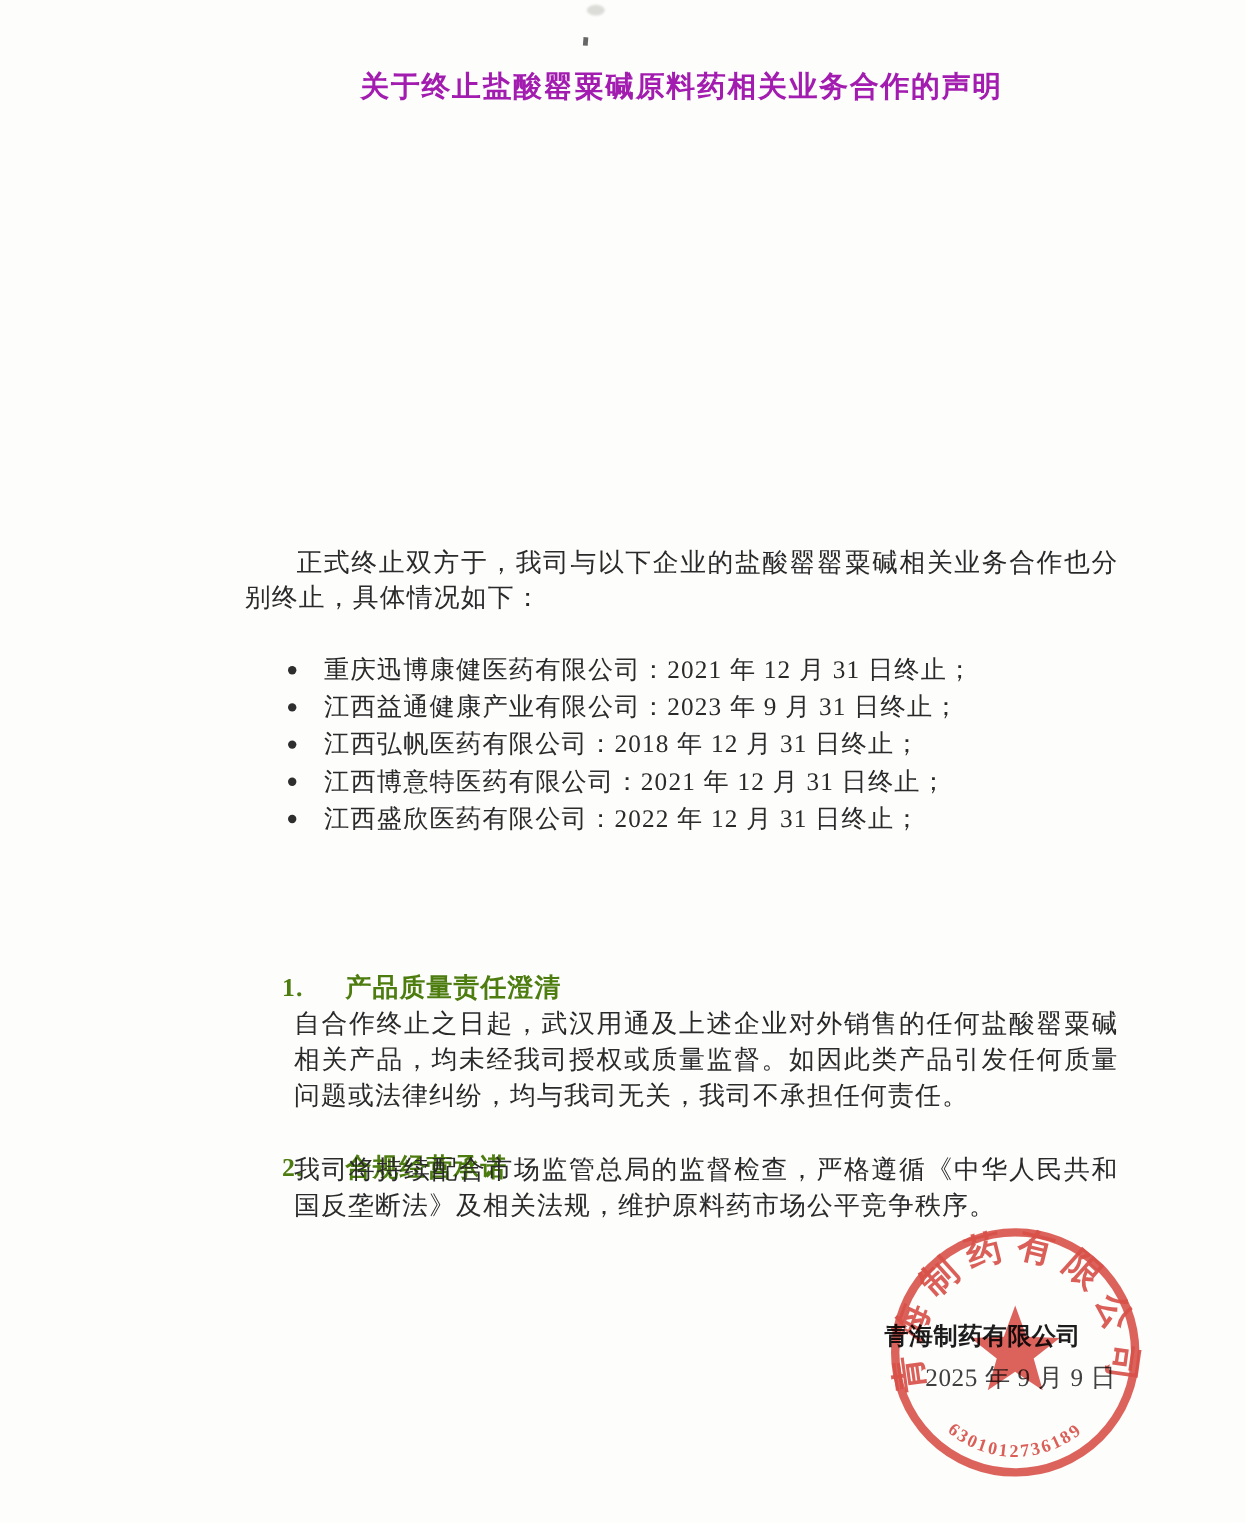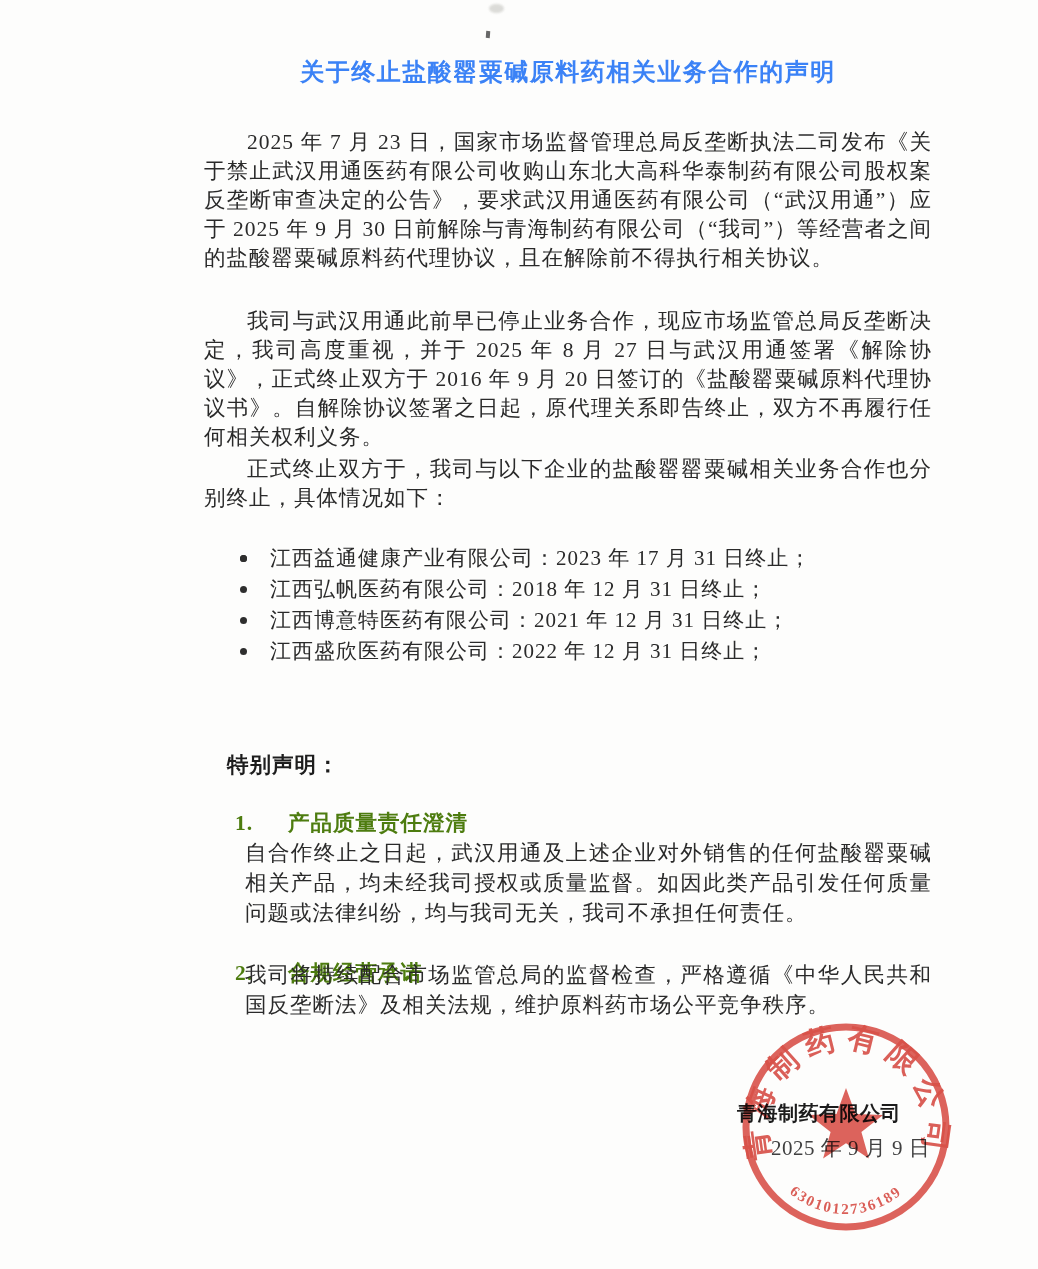--- a/index.html
+++ b/index.html
@@ -9,21 +9,21 @@
     font-family:"Liberation Serif","DejaVu Serif",serif;
   }
   .page{
     position:relative;width:1038px;height:1269px;
     background:#fdfdfc;overflow:hidden;
     color:#2a2a2a;
   }
   .col{position:absolute;left:204px;width:728px;}
   .doc-title{
     top:56px;text-align:center;
-    font-size:24px;font-weight:bold;color:#3b82f6;
+    font-size:24px;font-weight:bold;color:#a21caf;
     letter-spacing:1.5px;
   }
   .para{
     font-size:21.5px;line-height:29px;letter-spacing:1px;
     text-align:justify;text-indent:2em;
   }
   #p1{top:128px;}
   #p2{top:307px;}
   #p3{top:455px;}
   .term-list{top:543px;list-style:none;margin:0;padding:0;}
@@ -76,35 +76,32 @@
 </head>
 <body>
 
 <div class="page">
 
   <div class="smudge"></div>
   <div class="speck"></div>
 
   <h1 class="col doc-title" style="margin:0;">关于终止盐酸罂粟碱原料药相关业务合作的声明</h1>
 
-  <p id="p1" class="col para" style="margin:0;">2025 年 7 月 23 日，国家市场监督管理总局反垄断执法二司发布《关于禁止武汉用通医药有限公司收购山东北大高科华泰制药有限公司股权案反垄断审查决定的公告》，要求武汉用通医药有限公司（“武汉用通”）应于 2025 年 9 月 30 日前解除与青海制药有限公司（“我司”）等经营者之间的盐酸罂粟碱原料药代理协议，且在解除前不得执行相关协议。</p>
 
-  <p id="p2" class="col para" style="margin:0;">我司与武汉用通此前早已停止业务合作，现应市场监管总局反垄断决定，我司高度重视，并于 2025 年 8 月 27 日与武汉用通签署《解除协议》，正式终止双方于 2016 年 9 月 20 日签订的《盐酸罂粟碱原料代理协议书》。自解除协议签署之日起，原代理关系即告终止，双方不再履行任何相关权利义务。</p>
 
   <p id="p3" class="col para" style="margin:0;">正式终止双方于，我司与以下企业的盐酸罂罂粟碱相关业务合作也分别终止，具体情况如下：</p>
 
   <ul class="col term-list">
-    <li><span class="dot"></span></li>
-    <li><span class="dot"></span><span>江西益通健康产业有限公司：2023 年 17 月 31 日终止；</span></li>
+    <li><span class="dot"></span><span>重庆迅博康健医药有限公司：2021 年 12 月 31 日终止；</span></li>
+    <li><span class="dot"></span><span>江西益通健康产业有限公司：2023 年 9 月 31 日终止；</span></li>
     <li><span class="dot"></span><span>江西弘帆医药有限公司：2018 年 12 月 31 日终止；</span></li>
     <li><span class="dot"></span><span>江西博意特医药有限公司：2021 年 12 月 31 日终止；</span></li>
     <li><span class="dot"></span><span>江西盛欣医药有限公司：2022 年 12 月 31 日终止；</span></li>
   </ul>
 
-  <div class="col special-heading">特别声明：</div>
 
   <div id="item1-head" class="col item-head">
     <span class="num">1.</span><span>产品质量责任澄清</span>
   </div>
   <div id="item1-body" class="col item-body">自合作终止之日起，武汉用通及上述企业对外销售的任何盐酸罂粟碱相关产品，均未经我司授权或质量监督。如因此类产品引发任何质量问题或法律纠纷，均与我司无关，我司不承担任何责任。</div>
 
   <div id="item2-head" class="col item-head">
     <span class="num">2.</span><span>合规经营承诺</span>
   </div>
   <div id="item2-body" class="col item-body">我司将持续配合市场监管总局的监督检查，严格遵循《中华人民共和国反垄断法》及相关法规，维护原料药市场公平竞争秩序。</div>

